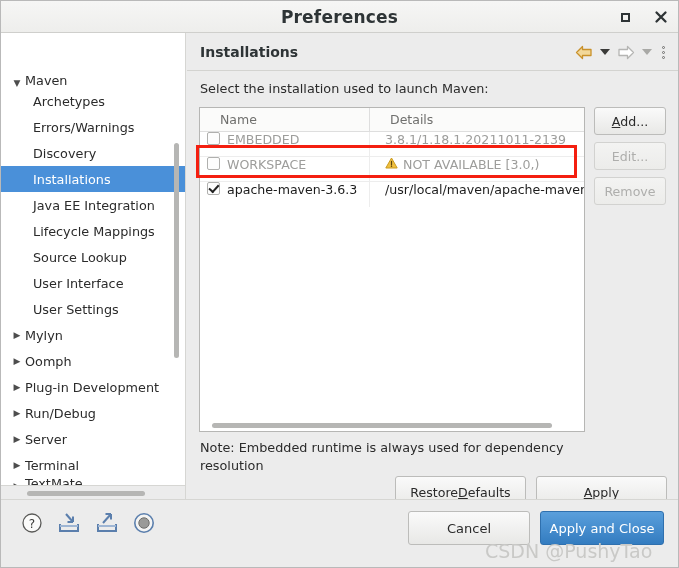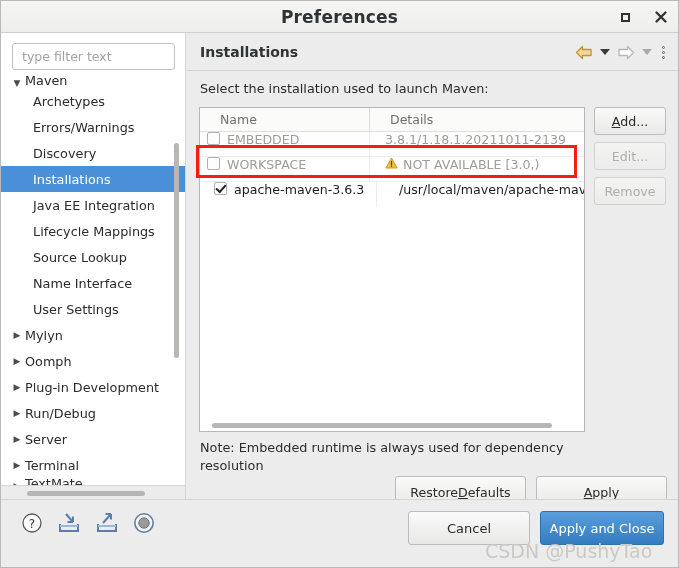--- a/index.html
+++ b/index.html
@@ -172,21 +172,21 @@
     display: flex; height: 25px; align-items: center;
     font-size: 12.6px;
   }
   .td {
     display: flex; align-items: flex-start; height: 100%;
     padding-left: 7px; white-space: nowrap; overflow: hidden;
   }
   .td.c1 { width: 170px; border-right: 1px solid #ededed; }
   .td.c2 { flex: 1; padding-left: 15px; }
   .tr.disabled .td { color: #9d9d9b; }
-  .tr.active .td { color: #1d1d1d; margin-left: 7px; }
+  .tr.active .td { color: #1d1d1d; }
   .tr.rowsep { border-bottom: 1px solid #ededed; }
 
   .cbox {
     width: 13px; height: 13px; min-width: 13px;
     border: 1px solid #b0b0ae; border-radius: 2px;
     background: #fdfdfd; margin-right: 7px;
     display: flex; align-items: center; justify-content: center;
     position: relative;
   }
   .cbox.checked::after {
@@ -303,23 +303,20 @@
         <svg width="14" height="14" viewBox="0 0 14 14">
           <path d="M2.5 2.5 L11.5 11.5 M11.5 2.5 L2.5 11.5" stroke="#2e3436" stroke-width="2.3" stroke-linecap="round"></path>
         </svg>
       </div>
     </div>
   </div>
 
   <div class="body-area">
 
     <div class="left-pane">
-      <div class="filter-wrap">
-        <input class="filter-input" type="text" placeholder="type filter text" style="">
-      </div>
       <div class="tree" id="tree-list">
           <div class="tree-row clipped">
             <span class="twisty">▼</span>
             <span class="tree-label">Maven</span>
           </div>
           <div class="tree-row">
             <span class="indent"></span>
             <span class="tree-label">Archetypes</span>
           </div>
           <div class="tree-row">
@@ -341,21 +338,21 @@
           <div class="tree-row">
             <span class="indent"></span>
             <span class="tree-label">Lifecycle Mappings</span>
           </div>
           <div class="tree-row">
             <span class="indent"></span>
             <span class="tree-label">Source Lookup</span>
           </div>
           <div class="tree-row">
             <span class="indent"></span>
-            <span class="tree-label">Name Interface</span>
+            <span class="tree-label">User Interface</span>
           </div>
           <div class="tree-row">
             <span class="indent"></span>
             <span class="tree-label">User Settings</span>
           </div>
           <div class="tree-row">
             <span class="twisty">▶</span>
             <span class="tree-label">Mylyn</span>
           </div>
           <div class="tree-row">

